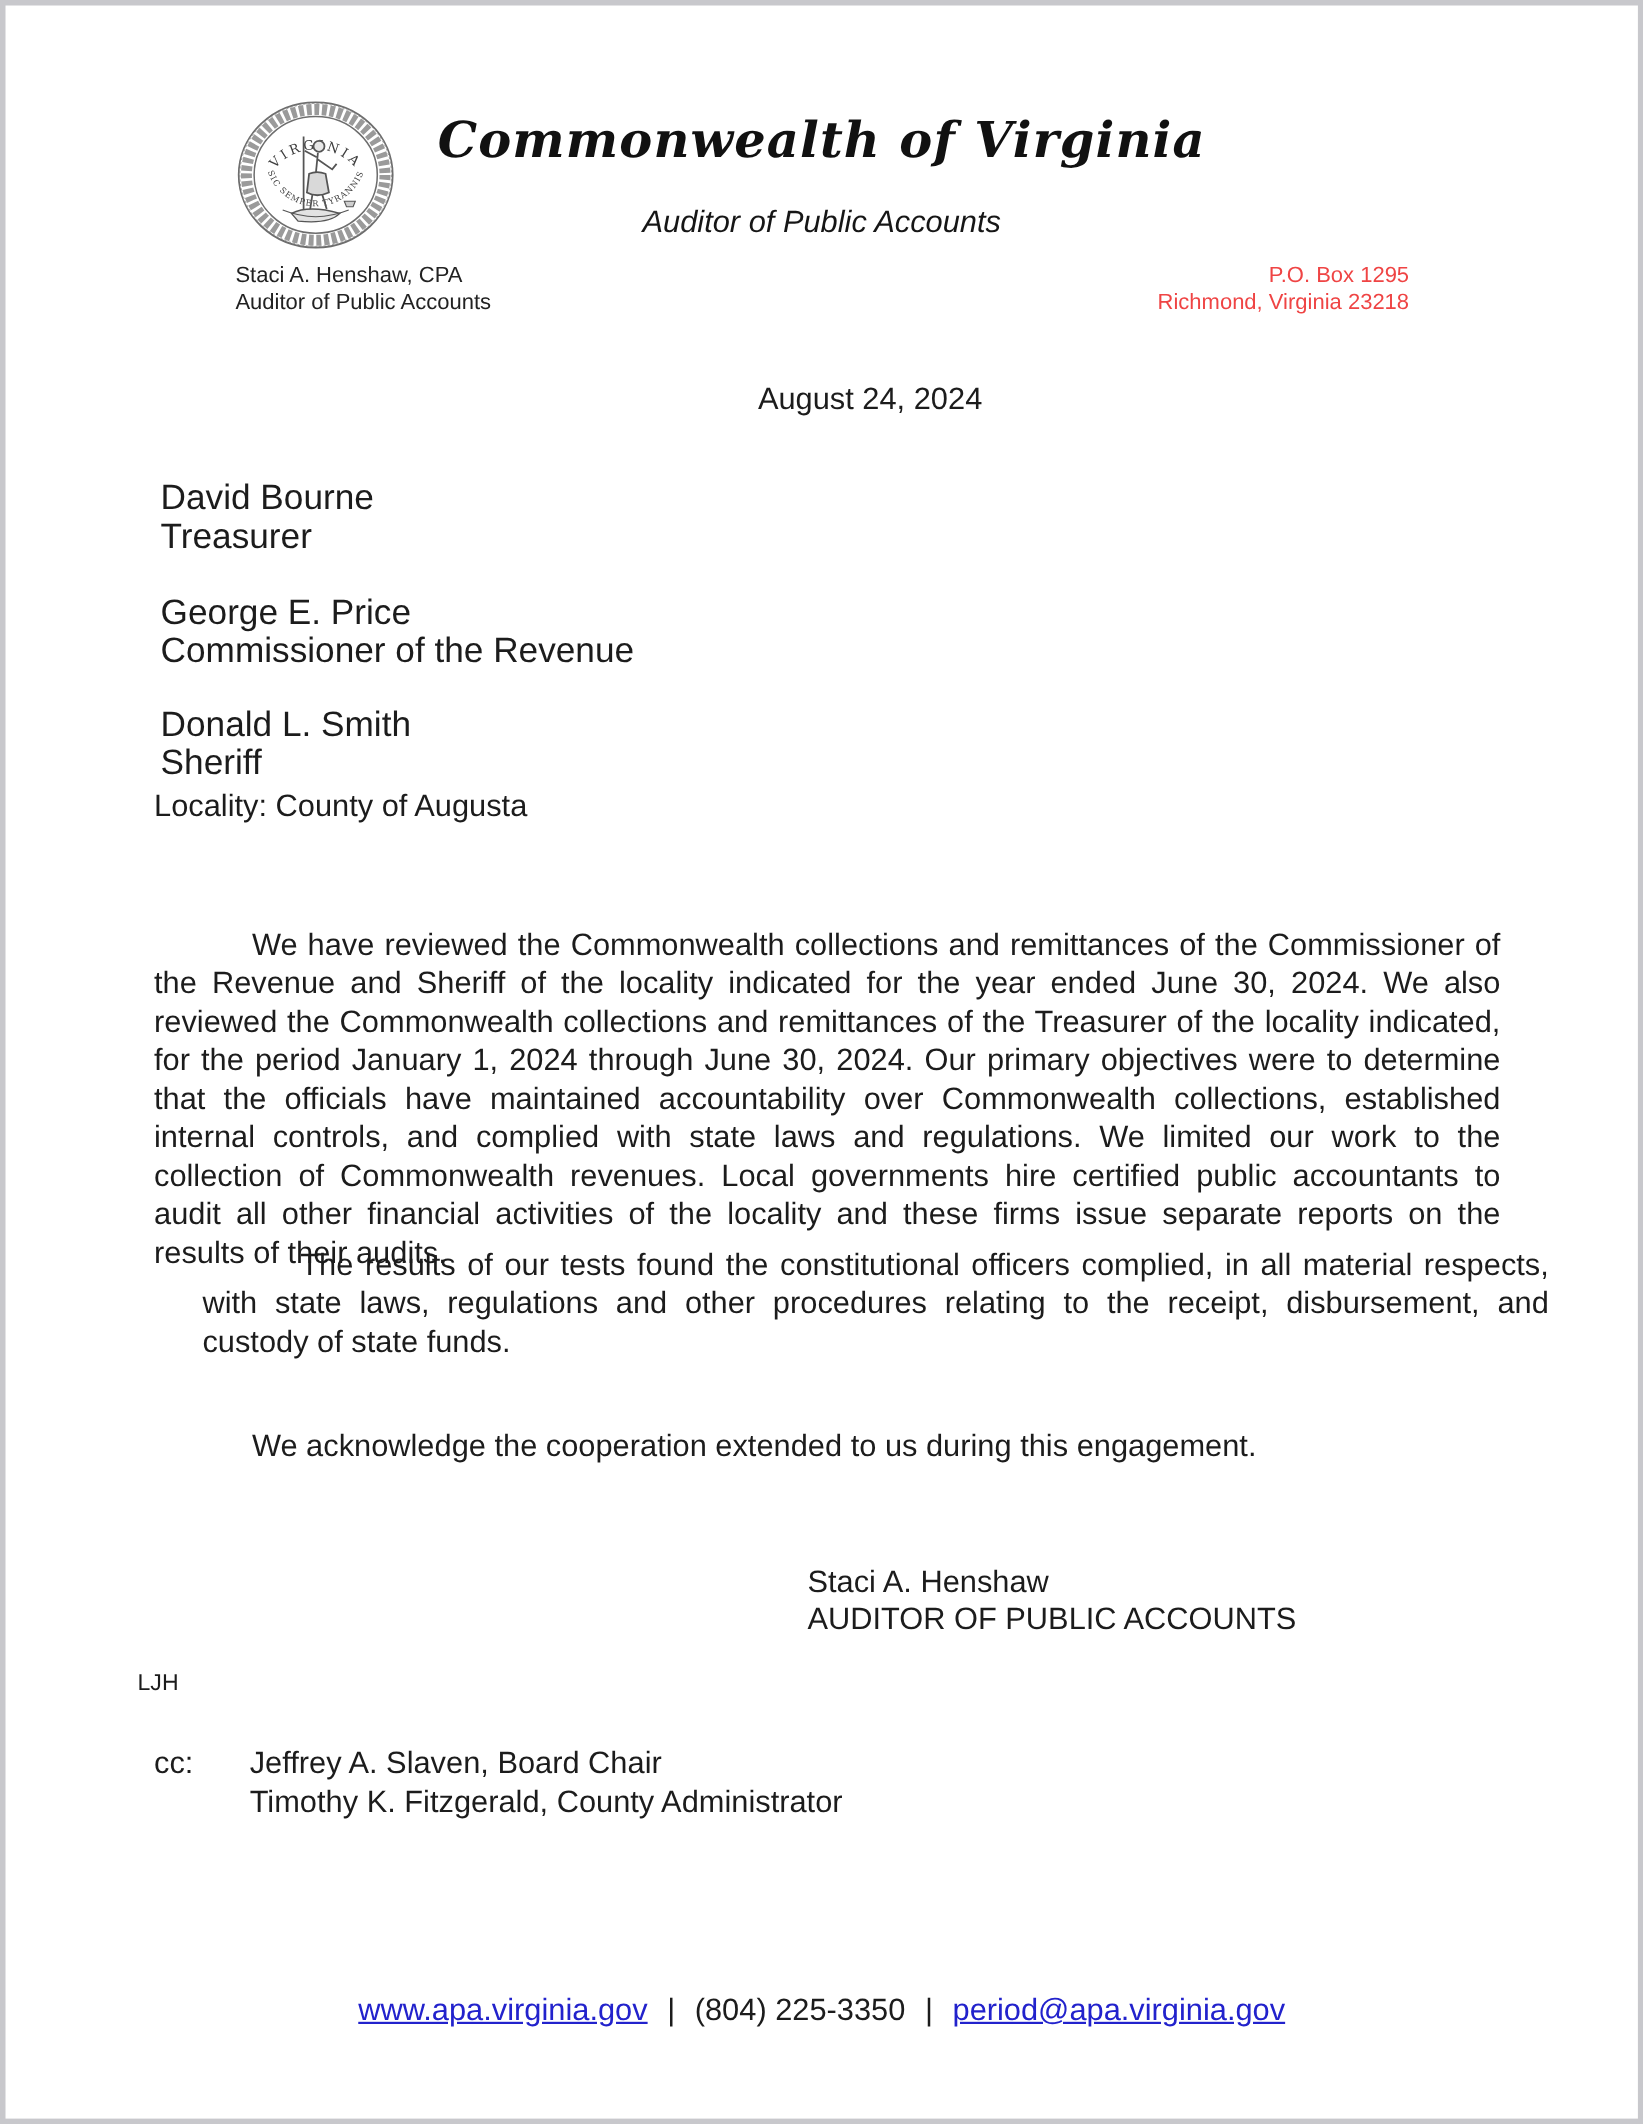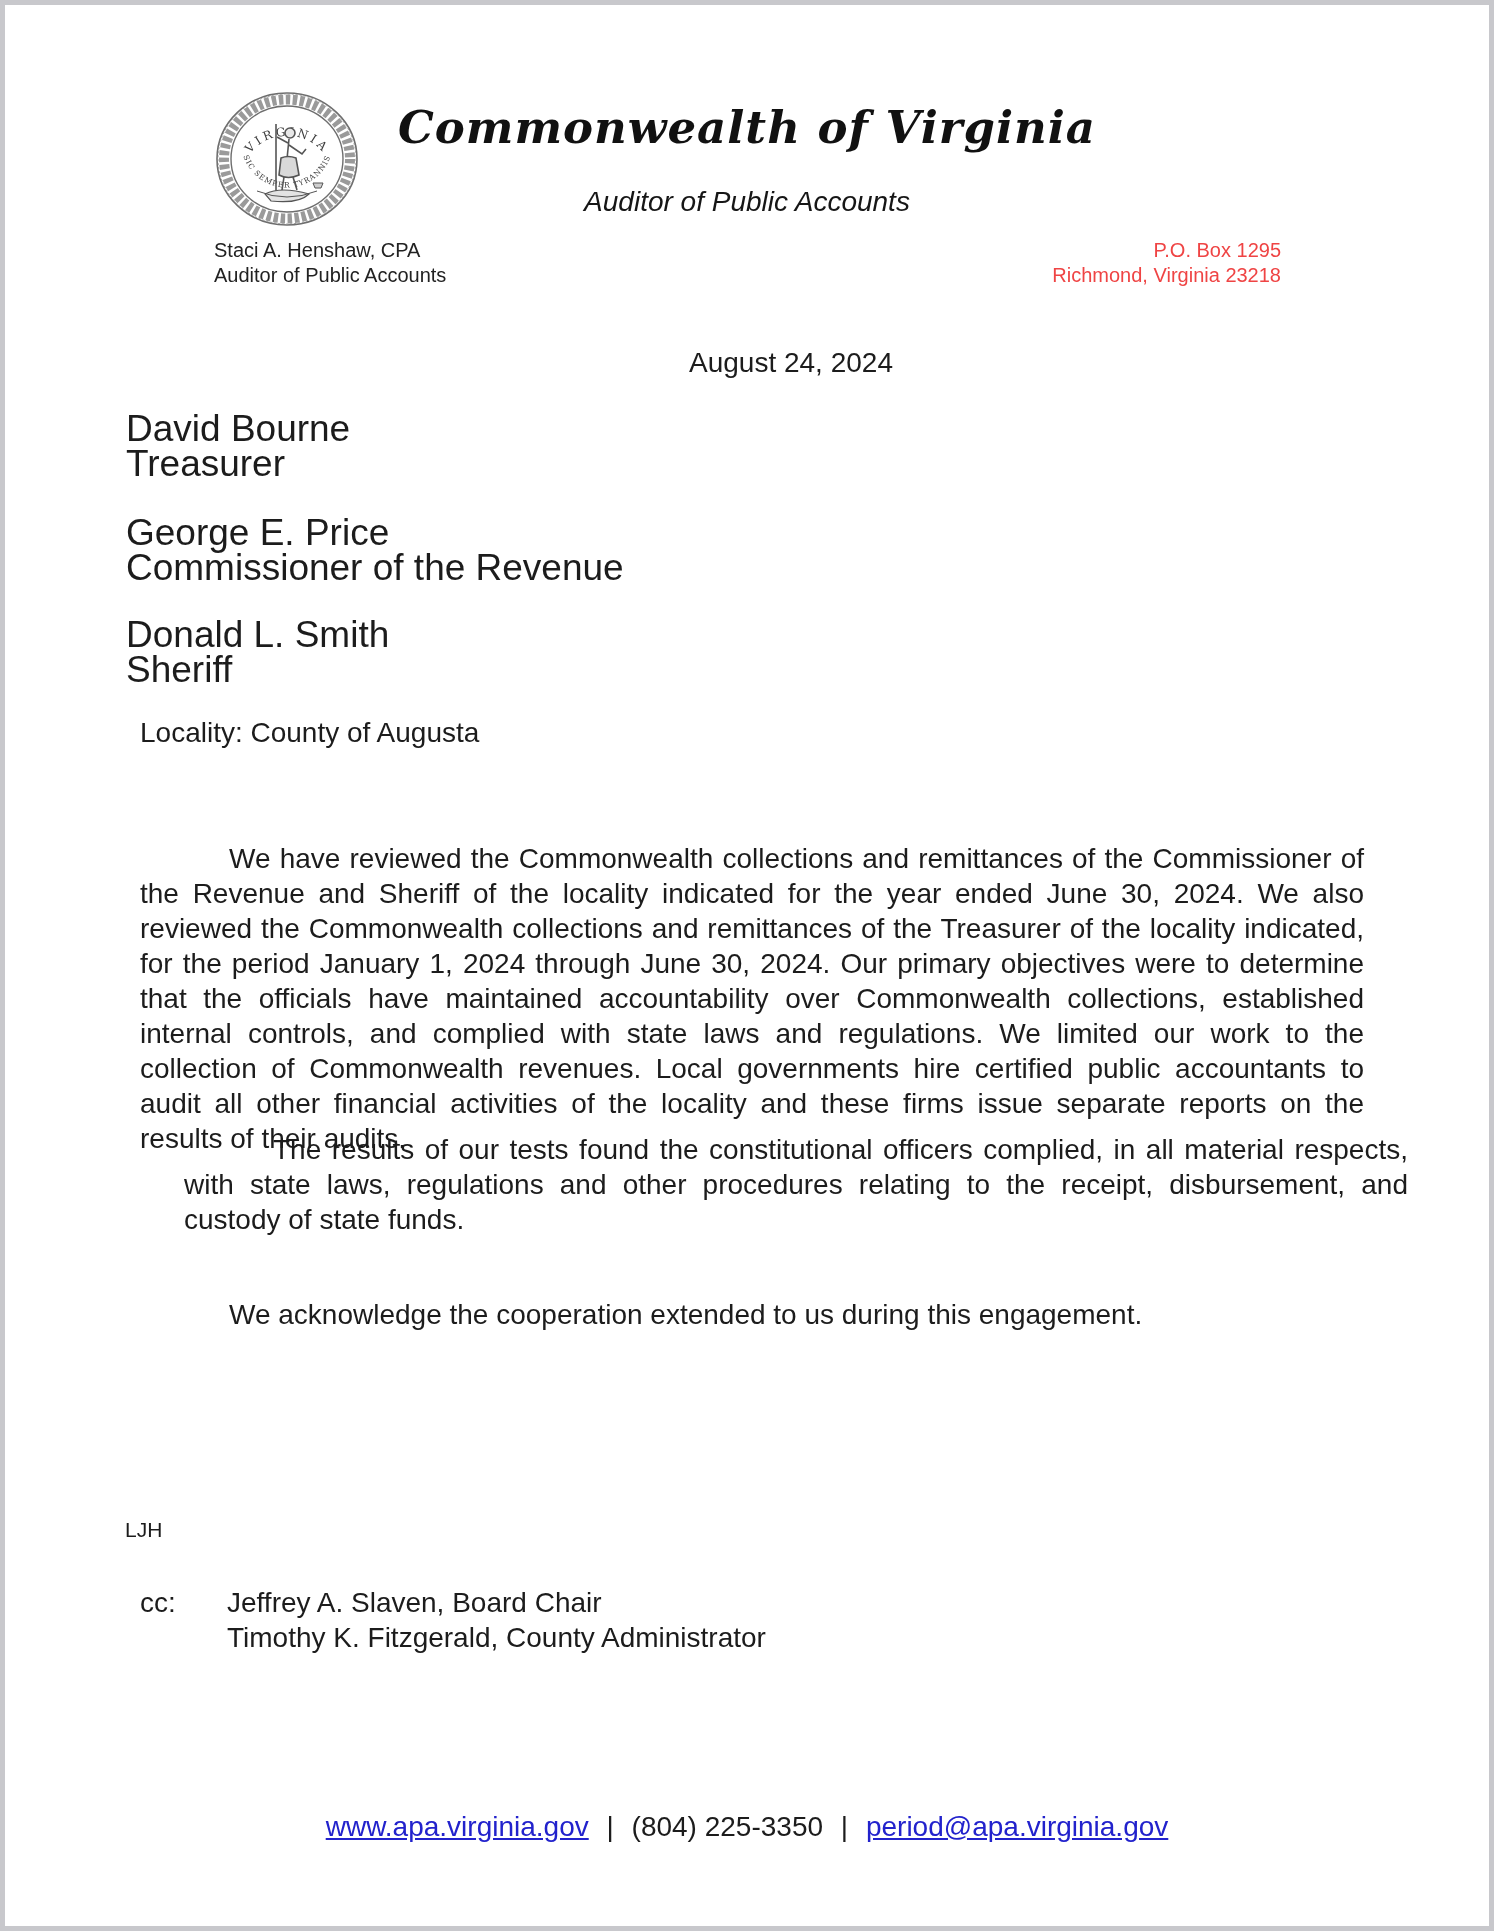--- a/index.html
+++ b/index.html
@@ -47,21 +47,21 @@
     color: #ef4444;
   }
 
   
   .date-line {
     left: 0; top: 342px; width: 100%;
     padding-left: 88px; box-sizing: border-box;
     text-align: center;
     font-size: 28px;
   }
-  .recipient { left: 121px; font-size: 37px; line-height: 35px; }
+  .recipient { left: 141px; font-size: 32px; line-height: 35px; margin-top: 24px; }
   .recipient-1 { top: 406px; }
   .recipient-2 { top: 510px; }
   .recipient-3 { top: 612px; }
   .locality-line { left: 135px; top: 712px; font-size: 28px; }
 
   .body-paragraph {
     left: 135px; width: 1224px;
     font-size: 28px; line-height: 35px;
     text-align: justify;
     text-indent: 89px;
@@ -159,20 +159,24 @@
     <div>Donald L. Smith</div>
     <div>Sheriff</div>
   </div>
 
   <div class="abs locality-line">Locality: County of Augusta</div>
 
   <p class="abs body-paragraph para-1">We have reviewed the Commonwealth collections and remittances of the Commissioner of the Revenue and Sheriff of the locality indicated for the year ended June 30, 2024.  We also reviewed the Commonwealth collections and remittances of the Treasurer of the locality indicated, for the period January 1, 2024 through June 30, 2024.  Our primary objectives were to determine that the officials have maintained accountability over Commonwealth collections, established internal controls, and complied with state laws and regulations.  We limited our work to the collection of Commonwealth revenues.  Local governments hire certified public accountants to audit all other financial activities of the locality and these firms issue separate reports on the results of their audits.</p>
   <p class="abs body-paragraph para-2">The results of our tests found the constitutional officers complied, in all material respects, with state laws, regulations and other procedures relating to the receipt, disbursement, and custody of state funds.</p>
   <p class="abs body-paragraph para-3">We acknowledge the cooperation extended to us during this engagement.</p>
 
+  <div class="abs signature-block">
+    <div>Staci A. Henshaw</div>
+    <div>AUDITOR OF PUBLIC ACCOUNTS</div>
+  </div>
 
   <div class="abs initials-line">LJH</div>
 
   <div class="abs cc-block">
     <div class="cc-row">
       <span class="cc-label">cc:</span>
       <span>Jeffrey A. Slaven, Board Chair</span>
     </div>
     <div class="cc-row">
       <span class="cc-label"></span>

